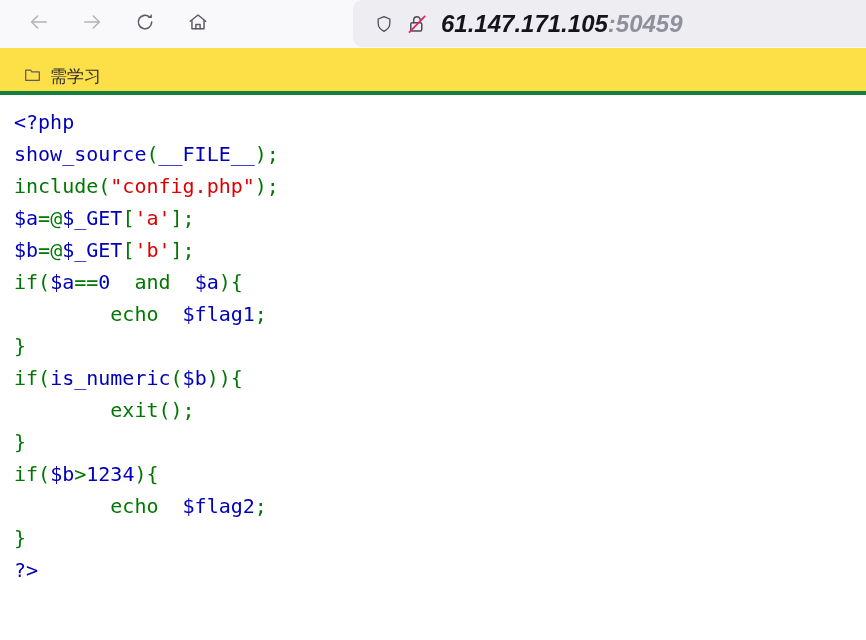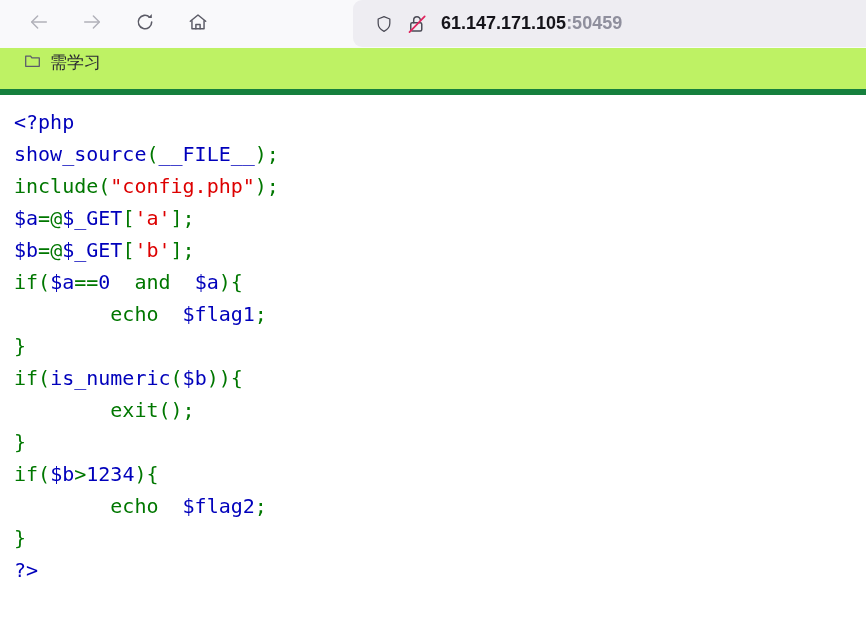--- a/index.html
+++ b/index.html
@@ -59,35 +59,36 @@
     flex: none;
   }
   #lock-icon-wrap {
     margin-left: 11px;
     width: 22px; height: 22px;
     display: flex; align-items: center; justify-content: center;
     flex: none;
   }
   #url-text {
     margin-left: 13px;
-    font-size: 18px;
+    font-size: 24px;
     font-weight: bold;
     color: #15141a;
     letter-spacing: 0px;
     white-space: nowrap;
+    font-style: italic;
   }
   #url-port { color: #8f8f9d; font-weight: bold; }
 
   
   #bookmark-bar {
     height: 47px;
-    background: #bef264;
-    display: flex;
-    align-items: flex-start;
-    border-bottom: 6px solid #15803d;
+    background: #fde047;
+    display: flex;
+    align-items: flex-end;
+    border-bottom: 4px solid #15803d;
     box-sizing: border-box;
   }
   #bookmark-item {
     display: flex;
     align-items: center;
     margin-left: 17px;
     padding: 3px 6px;
     border-radius: 4px;
   }
   #bookmark-label {

